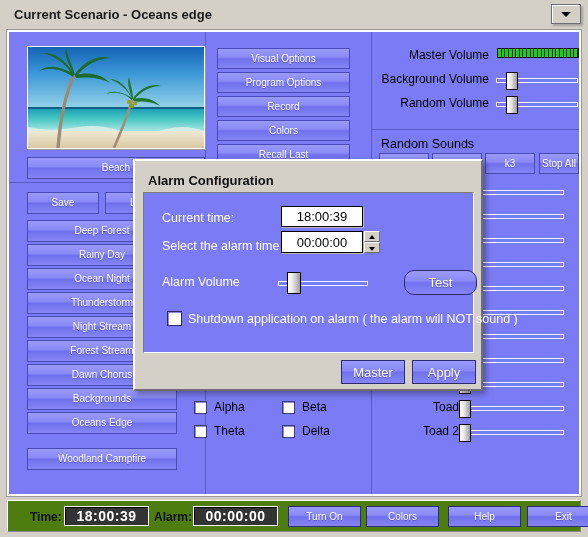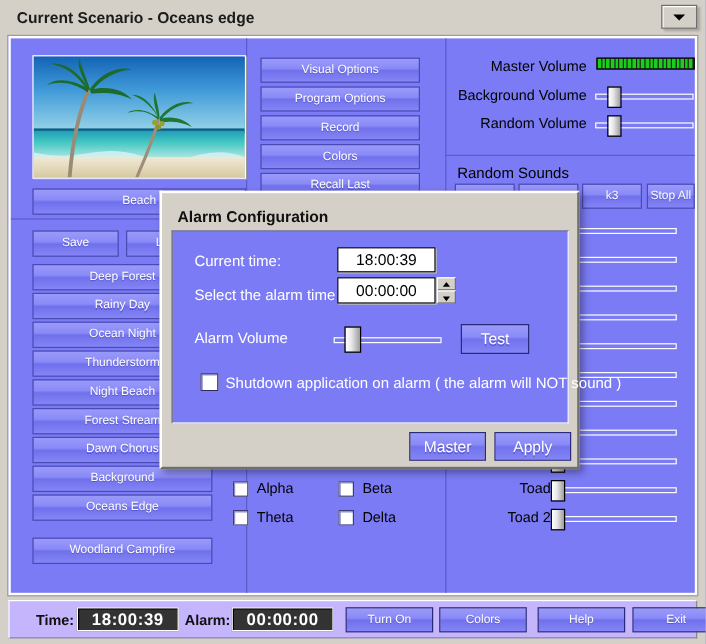--- a/index.html
+++ b/index.html
@@ -151,21 +151,21 @@
     box-shadow: inset 1px 1px 0 #8e8ecf;
     box-sizing: border-box;
     cursor: pointer;
   }
 
   
   #statusbar {
     position: absolute;
     left: 7px; top: 500px;
     width: 574px; height: 32px;
-    background: #c4b5fd;
+    background: #4d7c0f;
     border-top: 1px solid #ffffff;
     border-left: 1px solid #ffffff;
     border-right: 1px solid #8a8a8a;
     border-bottom: 1px solid #8a8a8a;
     box-sizing: border-box;
     padding-left: 41px;
   }
   .sb-label {
     position: absolute;
     top: 9px;
@@ -379,24 +379,24 @@
 
     <div class="bbtn" style="left:18px; top:125px; width:178px; height:22px;">Beach</div>
 
     <div class="bbtn" style="left:18px; top:160px; width:72px; height:22px;">Save</div>
     <div class="bbtn" style="left:96px; top:160px; width:72px; height:22px;">Load</div>
 
     <div class="bbtn" style="left:18px; top:188px; width:150px; height:22px;">Deep Forest</div>
     <div class="bbtn" style="left:18px; top:212px; width:150px; height:22px;">Rainy Day</div>
     <div class="bbtn" style="left:18px; top:236px; width:150px; height:22px;">Ocean Night</div>
     <div class="bbtn" style="left:18px; top:260px; width:150px; height:22px;">Thunderstorm</div>
-    <div class="bbtn" style="left:18px; top:284px; width:150px; height:22px;">Night Beach</div>
+    <div class="bbtn" style="left:18px; top:284px; width:150px; height:22px;">Night Stream</div>
     <div class="bbtn" style="left:18px; top:308px; width:150px; height:22px;">Forest Stream</div>
     <div class="bbtn" style="left:18px; top:332px; width:150px; height:22px;">Dawn Chorus</div>
-    <div class="bbtn" style="left:18px; top:356px; width:150px; height:22px;">Background</div>
+    <div class="bbtn" style="left:18px; top:356px; width:150px; height:22px;">Backgrounds</div>
     <div class="bbtn" style="left:18px; top:380px; width:150px; height:22px;">Oceans Edge</div>
     <div class="bbtn" style="left:18px; top:404px; width:150px; height:22px;margin-top:12px;">Woodland Campfire</div>
 
     <div class="bbtn" style="left:208px; top:16px; width:133px; height:21px;">Visual Options</div>
     <div class="bbtn" style="left:208px; top:40px; width:133px; height:21px;">Program Options</div>
     <div class="bbtn" style="left:208px; top:64px; width:133px; height:21px;">Record</div>
     <div class="bbtn" style="left:208px; top:88px; width:133px; height:21px;">Colors</div>
     <div class="bbtn" style="left:208px; top:112px; width:133px; height:21px;">Recall Last</div>
 
     <div class="cbox" style="left:185px; top:369px;"></div>
@@ -534,21 +534,21 @@
         <div class="half down">
             <span class="arr"></span>
           </div>
       </div>
 
       <div class="dlabel" style="left:18px; top:82px;">Alarm Volume</div>
       <div class="trackwrap" style="left:134px; top:83px; width:90px;">
         <div class="track" style="width:90px;"></div>
         <div class="thumb" style="left:9px; width:14px; height:22px; top:-4px;"></div>
       </div>
-      <div class="dbtn" style="left:240px; top:77px; width:57px; height:25px;">Test</div>
+      <div class="dbtn" style="left:260px; top:77px; width:73px; height:25px;border-radius:10px;">Test</div>
 
       <div id="dlg-cbox"></div>
       <div class="dlabel" style="left:44px; top:119px;">Shutdown application on alarm ( the alarm will NOT sound )</div>
     </div>
 
     <div class="dbtn" style="left:206px; top:199px; width:64px; height:24px;">Master</div>
     <div class="dbtn" style="left:277px; top:199px; width:64px; height:24px;">Apply</div>
   </div>
 
 </div>

